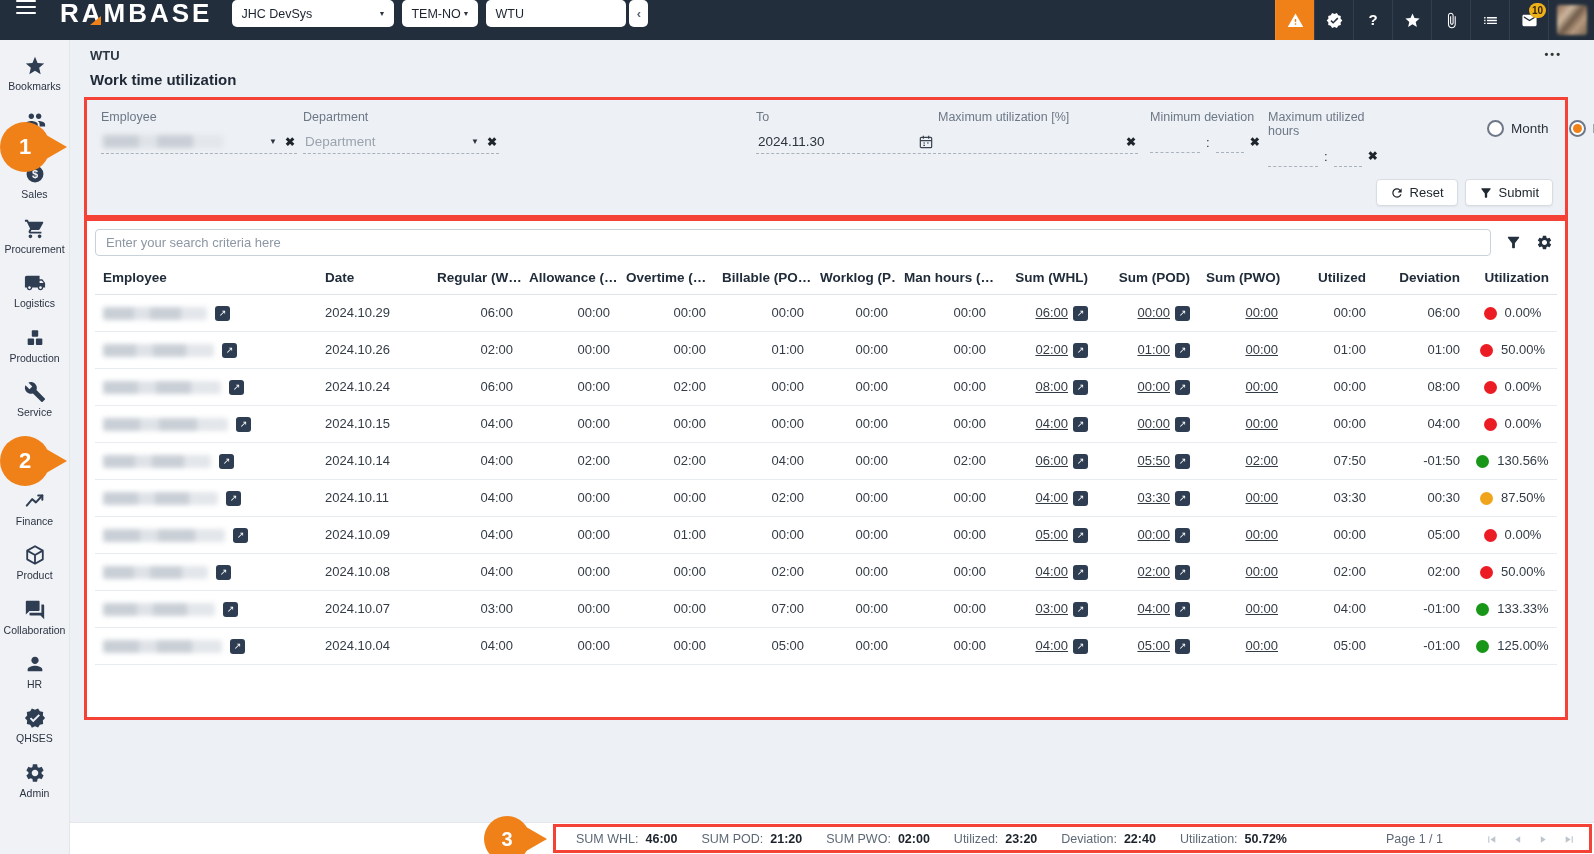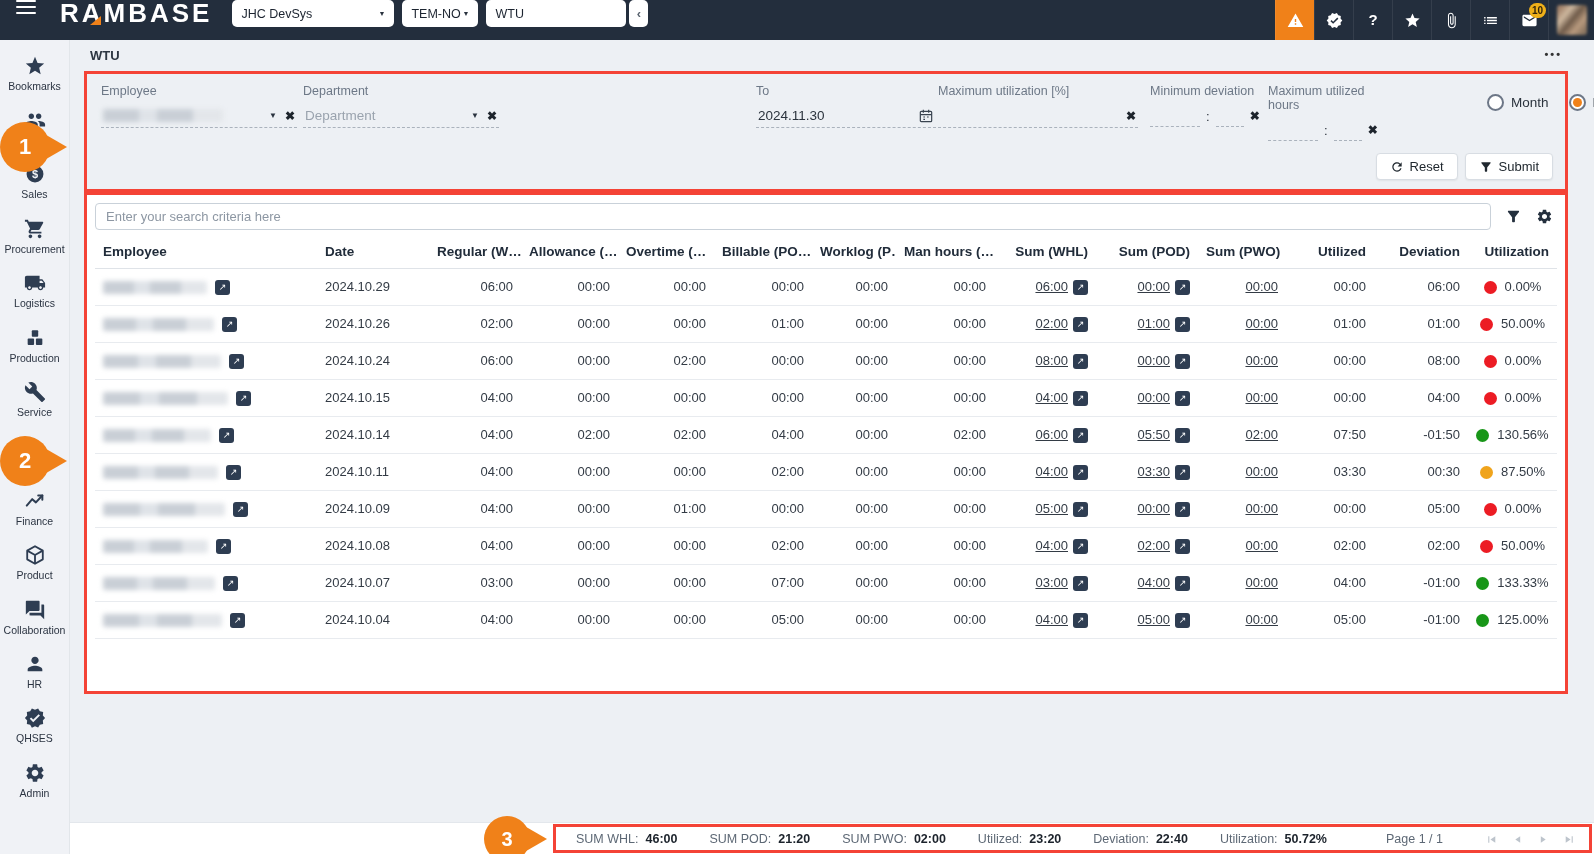--- a/index.html
+++ b/index.html
@@ -305,20 +305,21 @@
             <path d="M19.14 12.94c.04-.3.06-.61.06-.94 0-.32-.02-.64-.07-.94l2.03-1.58c.18-.14.23-.41.12-.61l-1.92-3.32c-.12-.22-.37-.29-.59-.22l-2.39.96c-.5-.38-1.03-.7-1.62-.94l-.36-2.54c-.04-.24-.24-.41-.48-.41h-3.84c-.24 0-.43.17-.47.41l-.36 2.54c-.59.24-1.13.57-1.62.94l-2.39-.96c-.22-.08-.47 0-.59.22L2.74 8.87c-.12.21-.08.47.12.61l2.03 1.58c-.05.3-.09.63-.09.94s.02.64.07.94l-2.03 1.58c-.18.14-.23.41-.12.61l1.92 3.32c.12.22.37.29.59.22l2.39-.96c.5.38 1.03.7 1.62.94l.36 2.54c.05.24.24.41.48.41h3.84c.24 0 .44-.17.47-.41l.36-2.54c.59-.24 1.13-.56 1.62-.94l2.39.96c.22.08.47 0 .59-.22l1.92-3.32c.12-.22.07-.47-.12-.61l-2.01-1.58zM12 15.6c-1.98 0-3.6-1.62-3.6-3.6s1.62-3.6 3.6-3.6 3.6 1.62 3.6 3.6-1.62 3.6-3.6 3.6z"></path>
           </svg>
         </span>
         <span class="side-label">Admin</span>
       </div>
     </aside>
 
   <main class="content">
     <div class="page-code">WTU</div>
     <div class="more">•••</div>
+    <h1 class="page-title">Work time utilization</h1>
 
     <section class="filter-panel">
       <div class="ff" id="ff-emp">
         <label>Employee</label>
         <div class="ff-row">
           <span class="blurred"></span>
           <span class="grow"></span>
           <span class="caret2">▼</span>
           <span class="clear">✖</span>
         </div>
@@ -732,21 +733,21 @@
             </div>
           </div>
         </div>
     </section>
 
     <div class="spacer"></div>
 
     <footer class="summary-bar">
       <div class="callout" id="callout-3">3</div>
       <div class="summary-box">
-        <span style="display:flex;gap:32px" id="summary-items">
+        <span style="display:flex;gap:24px" id="summary-items">
             <span class="sum-item">
               <span class="sum-label">SUM WHL:</span>
               <span class="sum-value">46:00</span>
             </span>
             <span class="sum-item">
               <span class="sum-label">SUM POD:</span>
               <span class="sum-value">21:20</span>
             </span>
             <span class="sum-item">
               <span class="sum-label">SUM PWO:</span>

